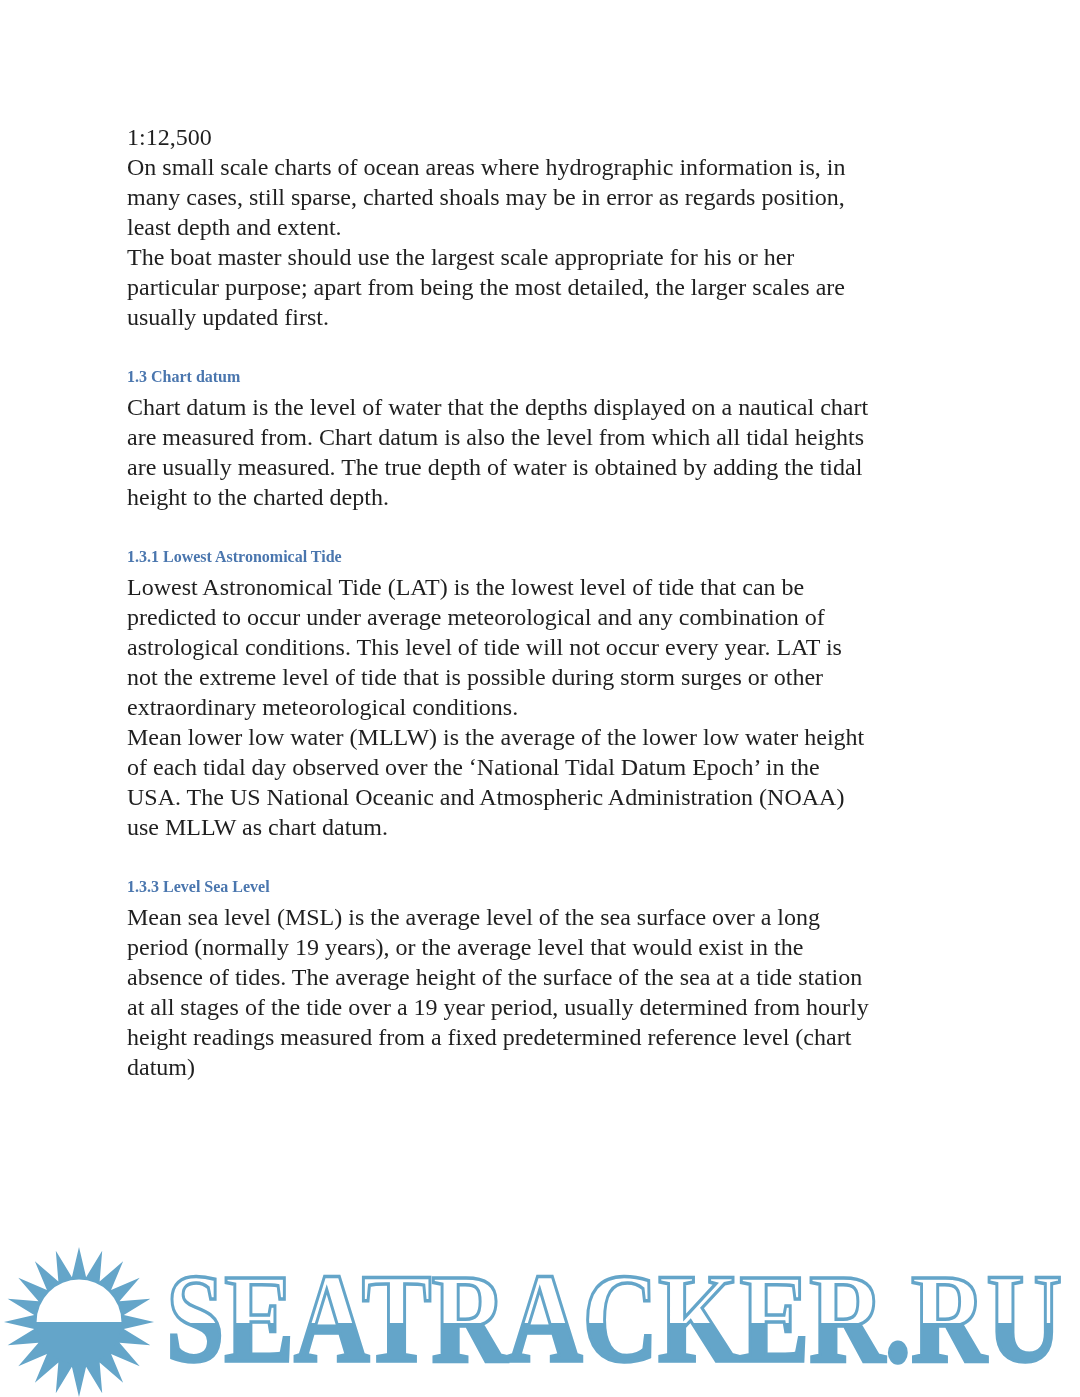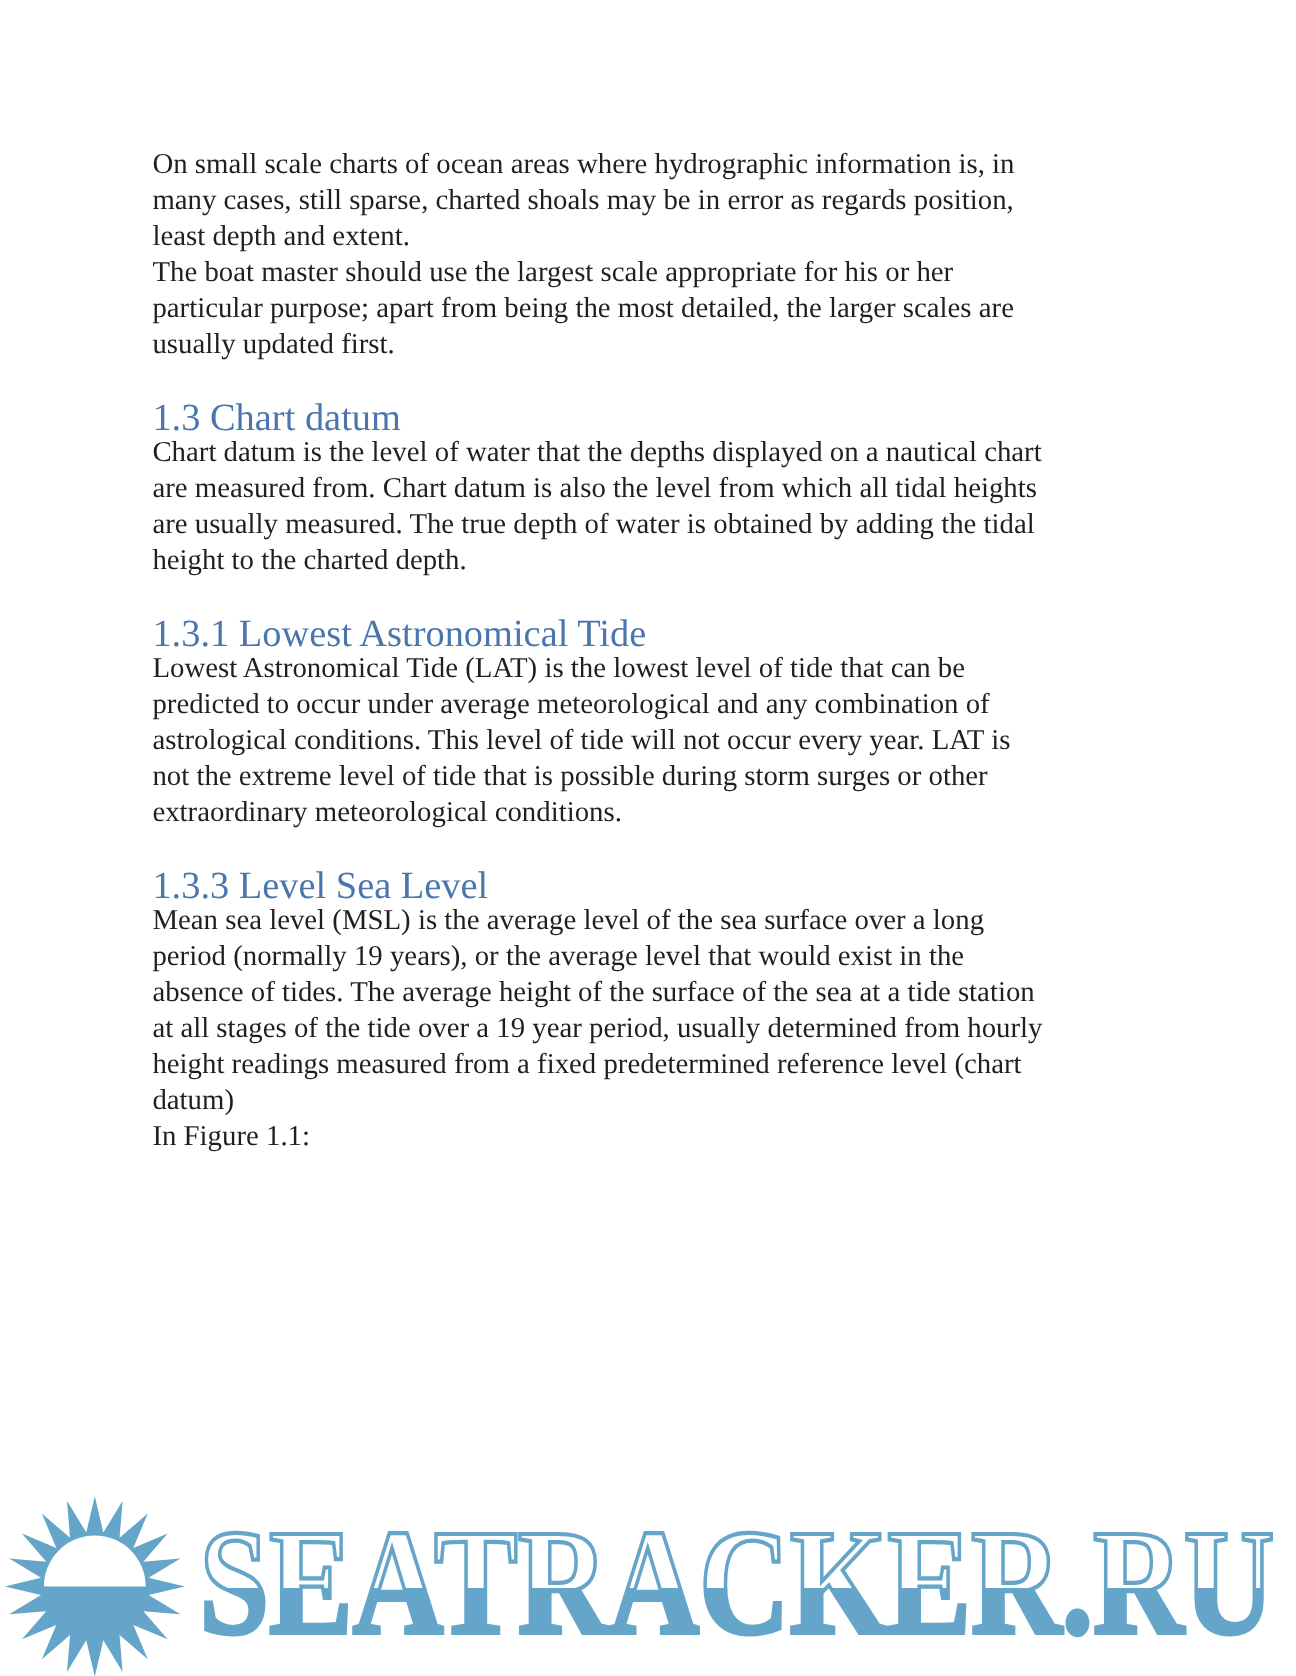--- a/index.html
+++ b/index.html
@@ -16,65 +16,69 @@
     position: absolute;
     left: 127px; top: 122px; width: 900px;
     font-size: 24px; line-height: 30px;
   }
   .para {
     margin: 0;
     white-space: pre-line;
   }
   .heading {
     margin: 30px 0 0 0;
-    font-size: 32px; line-height: 30px;
-    font-weight: normal;
+    font-size: 16px; line-height: 30px;
+    font-weight: bold;
     color: var(--heading, #4a76ae);
   }
   .green { color: var(--green, #28b45a); }
   .watermark { position: absolute; left: 0; top: 1243px; width: 965px; height: 154px; }
   .sun-svg { position: absolute; left: 2px; top: 2px; width: 154px; height: 154px; }
   .wm-text-svg { position: absolute; left: 158px; top: 8px; width: 912px; height: 132px; }
   .wm-fill { fill: var(--watermark, #64a5c9); }
 </style>
 </head>
 <body>
 
 <div class="page">
   <div class="doc">
+    <p class="para">1:12,500</p>
     <p class="para">On small scale charts of ocean areas where hydrographic information is, in
 many cases, still sparse, charted shoals may be in error as regards position,
 least depth and extent.</p>
     <p class="para">The boat master should use the largest scale appropriate for his or her
 particular purpose; apart from being the most detailed, the larger scales are
 usually updated first.</p>
 
     <h2 class="heading">1.3 Chart datum</h2>
     <p class="para">Chart datum is the level of water that the depths displayed on a nautical chart
 are measured from. Chart datum is also the level from which all tidal heights
 are usually measured. The true depth of water is obtained by adding the tidal
 height to the charted depth.</p>
 
     <h2 class="heading">1.3.1 Lowest Astronomical Tide</h2>
     <p class="para">Lowest Astronomical Tide (LAT) is the lowest level of tide that can be
 predicted to occur under average meteorological and any combination of
 astrological conditions. This level of tide will not occur every year. LAT is
 not the extreme level of tide that is possible during storm surges or other
 extraordinary meteorological conditions.</p>
 
+    <p class="para">Mean lower low water (MLLW) is the average of the lower low water height
+of each tidal day observed over the ‘National Tidal Datum Epoch’ in the
+USA. The US National Oceanic and Atmospheric Administration (NOAA)
+use MLLW as chart datum.</p>
 
     <h2 class="heading">1.3.3 Level Sea Level</h2>
     <p class="para">Mean sea level (MSL) is the average level of the sea surface over a long
 period (normally 19 years), or the average level that would exist in the
 absence of tides. The average height of the surface of the sea at a tide station
 at all stages of the tide over a 19 year period, usually determined from hourly
 height readings measured from a fixed predetermined reference level (chart
 datum)</p>
 
-    <p class="para">In Figure 1.1:</p>
   </div>
 
   <div class="watermark">
     <svg class="sun-svg" viewBox="-78 -78 156 156" xmlns="http://www.w3.org/2000/svg">
       <polygon class="wm-fill" points="0.0,-76.0 7.2,-45.4 23.5,-72.3 20.9,-41.0 44.7,-61.5 32.5,-32.5 61.5,-44.7 41.0,-20.9 72.3,-23.5 45.4,-7.2 76.0,0.0 45.4,7.2 72.3,23.5 41.0,20.9 61.5,44.7 32.5,32.5 44.7,61.5 20.9,41.0 23.5,72.3 7.2,45.4 0.0,76.0 -7.2,45.4 -23.5,72.3 -20.9,41.0 -44.7,61.5 -32.5,32.5 -61.5,44.7 -41.0,20.9 -72.3,23.5 -45.4,7.2 -76.0,0.0 -45.4,-7.2 -72.3,-23.5 -41.0,-20.9 -61.5,-44.7 -32.5,-32.5 -44.7,-61.5 -20.9,-41.0 -23.5,-72.3 -7.2,-45.4"></polygon>
       <circle class="wm-fill" cx="0" cy="0" r="43"></circle>
       <path d="M -43 0 A 43 43 0 0 1 43 0 Z" fill="#ffffff"></path>
     </svg>
     <svg class="wm-text-svg" viewBox="0 0 912 132" xmlns="http://www.w3.org/2000/svg">
       <defs>

